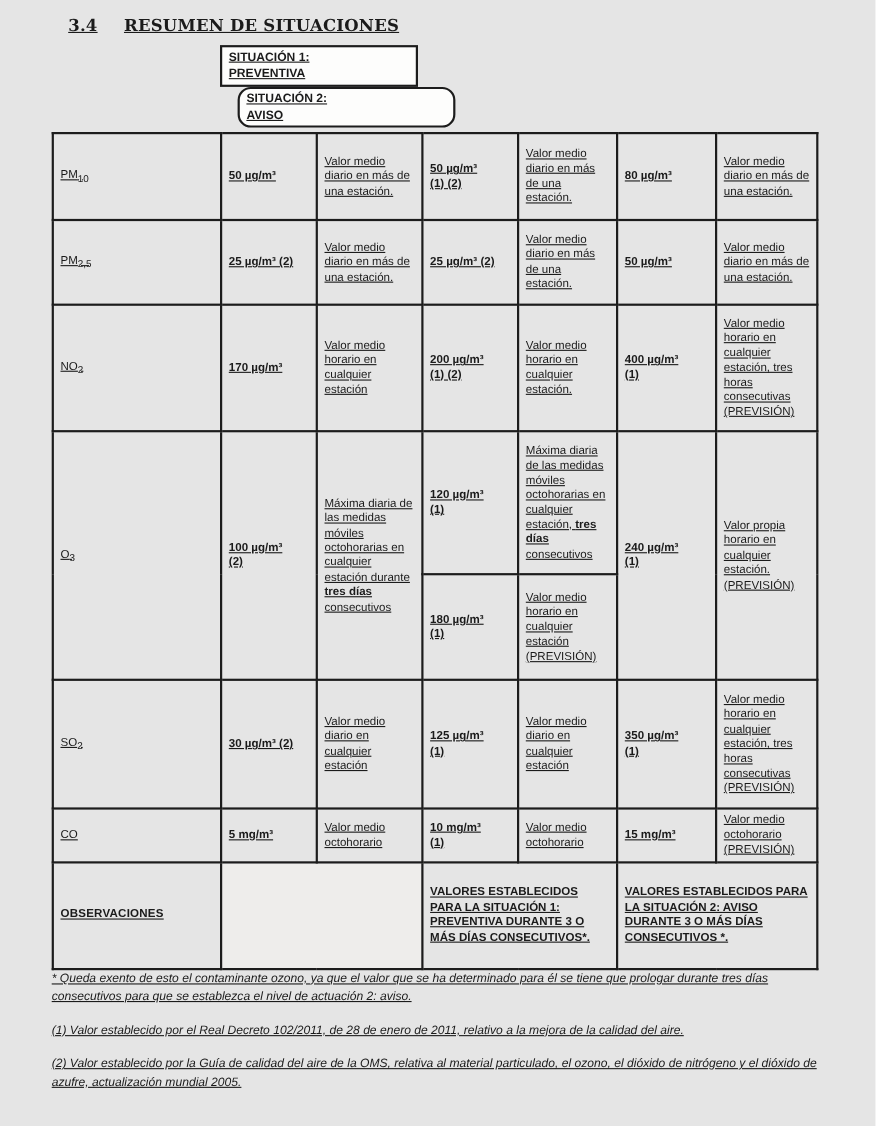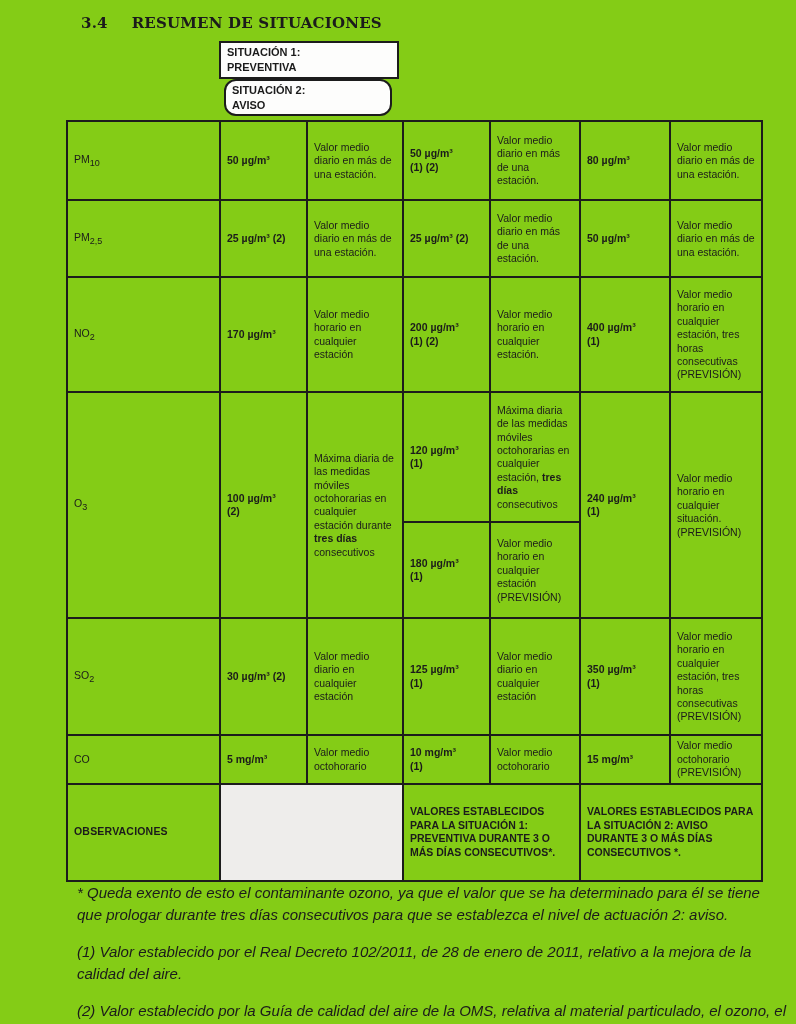--- a/index.html
+++ b/index.html
@@ -4,39 +4,40 @@
 <style>
   :root{
     --border:#1c1c1c;
     --shade:#eeedeb;
     --ink:#1b1b1b;
   }
   *{box-sizing:border-box;}
   html,body{margin:0;padding:0;background:#ffffff;}
   .page{
     width:796px;height:1024px;overflow:hidden;
-    background:#84cc16;color:var(--ink);
+    background:#e5e5e5;color:var(--ink);
     font-family:"Liberation Sans","DejaVu Sans",sans-serif;
-    padding:14px 0 0 66px;
+    padding:14px 0 0 47px;
+    text-decoration:underline;
   }
   .sec-title{
     font-family:"DejaVu Serif","Liberation Serif",serif;
     font-weight:bold;font-size:15px;
     margin:0 0 9px 15px;letter-spacing:0.2px;
   }
   .sec-num{margin-right:24px;}
   
   .hdr-row{display:flex;padding-left:153px;margin-bottom:4px;flex-direction:column;}
   .hdr-box{
     border:2px solid var(--border);
     font-weight:bold;font-size:11px;line-height:1.35;
     padding:2px 6px;background:#fdfdfc;
   }
   .hdr-box.h0{width:180px;}
-  .hdr-box.h1{width:168px;margin-left:5px;border-radius:12px;}
+  .hdr-box.h1{width:198px;margin-left:16px;border-radius:12px;}
   .hdr-box.h2{width:179px;margin-left:4px;}
   table.matrix{
     border-collapse:collapse;table-layout:fixed;width:695px;
   }
   table.matrix td{
     border:2px solid var(--border);
     vertical-align:middle;
     padding:3px 6px;
     font-size:10.5px;line-height:1.28;
     overflow:hidden;
@@ -49,22 +50,22 @@
   td.split-a{border-bottom-width:1px;}
   td.split-b{border-top-width:1px;}
   td.obs-label{font-weight:bold;font-size:12px;letter-spacing:0.2px;}
   td.shade{background:var(--shade);}
   td.obs-text{font-weight:bold;font-size:11.5px;line-height:1.4;vertical-align:middle;margin-top:24px;}
   .caption{
     width:695px;font-weight:bold;font-size:11.5px;line-height:1.4;
     margin:5px 0 24px 0;
   }
   .footnote{
-    width:712px;font-style:italic;font-size:15px;line-height:1.5;
-    margin:0 0 14px 11px;
+    width:712px;font-style:italic;font-size:11px;line-height:1.5;
+    margin:0 0 14px 0;
   }
 </style>
 </head>
 <body>
 
 <div class="page">
 
   <div class="sec-title">
     <span class="sec-num">3.4</span><span>RESUMEN DE SITUACIONES</span>
   </div>
@@ -118,21 +119,21 @@
           <td class="val"><span>400 µg/m³</span><br><span>(1)</span></td>
           <td class="desc"><span>Valor medio horario en cualquier estación, tres horas consecutivas (PREVISIÓN)</span></td>
         </tr>
         <tr style="height: 130px;">
           <td class="pol" rowspan="2"><span>O</span><sub>3</sub></td>
           <td class="val" rowspan="2"><span>100 µg/m³</span><br><span>(2)</span></td>
           <td class="desc" rowspan="2"><span>Máxima diaria de las medidas móviles octohorarias en cualquier estación durante </span><b>tres días</b><span> consecutivos</span></td>
           <td class="val split-a"><span>120 µg/m³</span><br><span>(1)</span></td>
           <td class="desc split-a"><span>Máxima diaria de las medidas móviles octohorarias en cualquier estación, </span><b>tres días</b><span> consecutivos</span></td>
           <td class="val" rowspan="2"><span>240 µg/m³</span><br><span>(1)</span></td>
-          <td class="desc" rowspan="2"><span>Valor medio horario en cualquier situación. (PREVISIÓN)</span></td>
+          <td class="desc" rowspan="2"><span>Valor propia horario en cualquier estación. (PREVISIÓN)</span></td>
         </tr>
         <tr style="height: 96px;">
           <td class="val split-b"><span>180 µg/m³</span><br><span>(1)</span></td>
           <td class="desc split-b"><span>Valor medio horario en cualquier estación (PREVISIÓN)</span></td>
         </tr>
         <tr style="height: 117px;">
           <td class="pol"><span>SO</span><sub>2</sub></td>
           <td class="val"><span>30 µg/m³ (2)</span></td>
           <td class="desc"><span>Valor medio diario en cualquier estación</span></td>
           <td class="val"><span>125 µg/m³</span><br><span>(1)</span></td>

